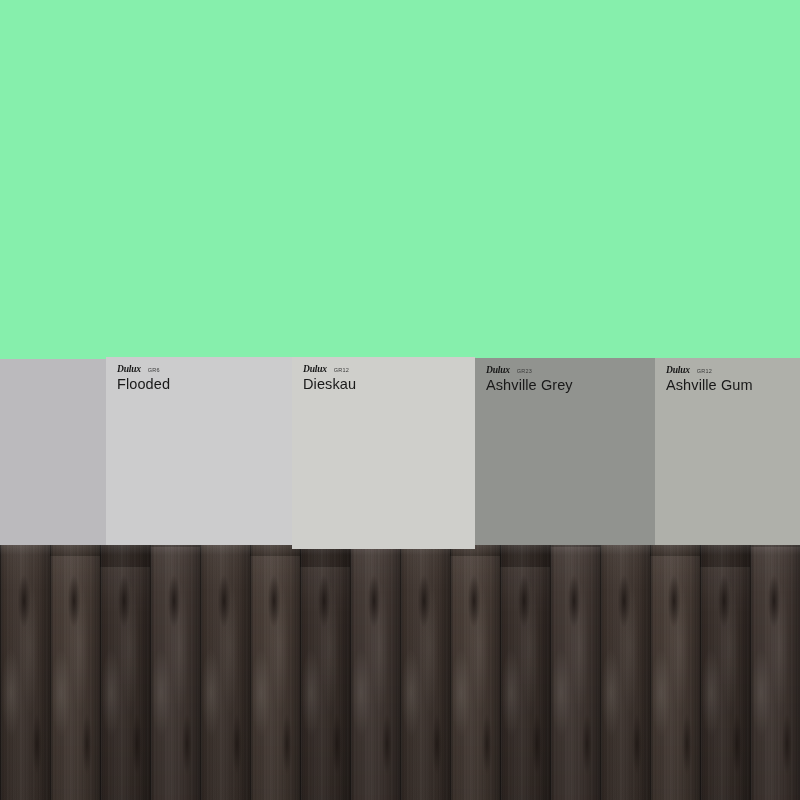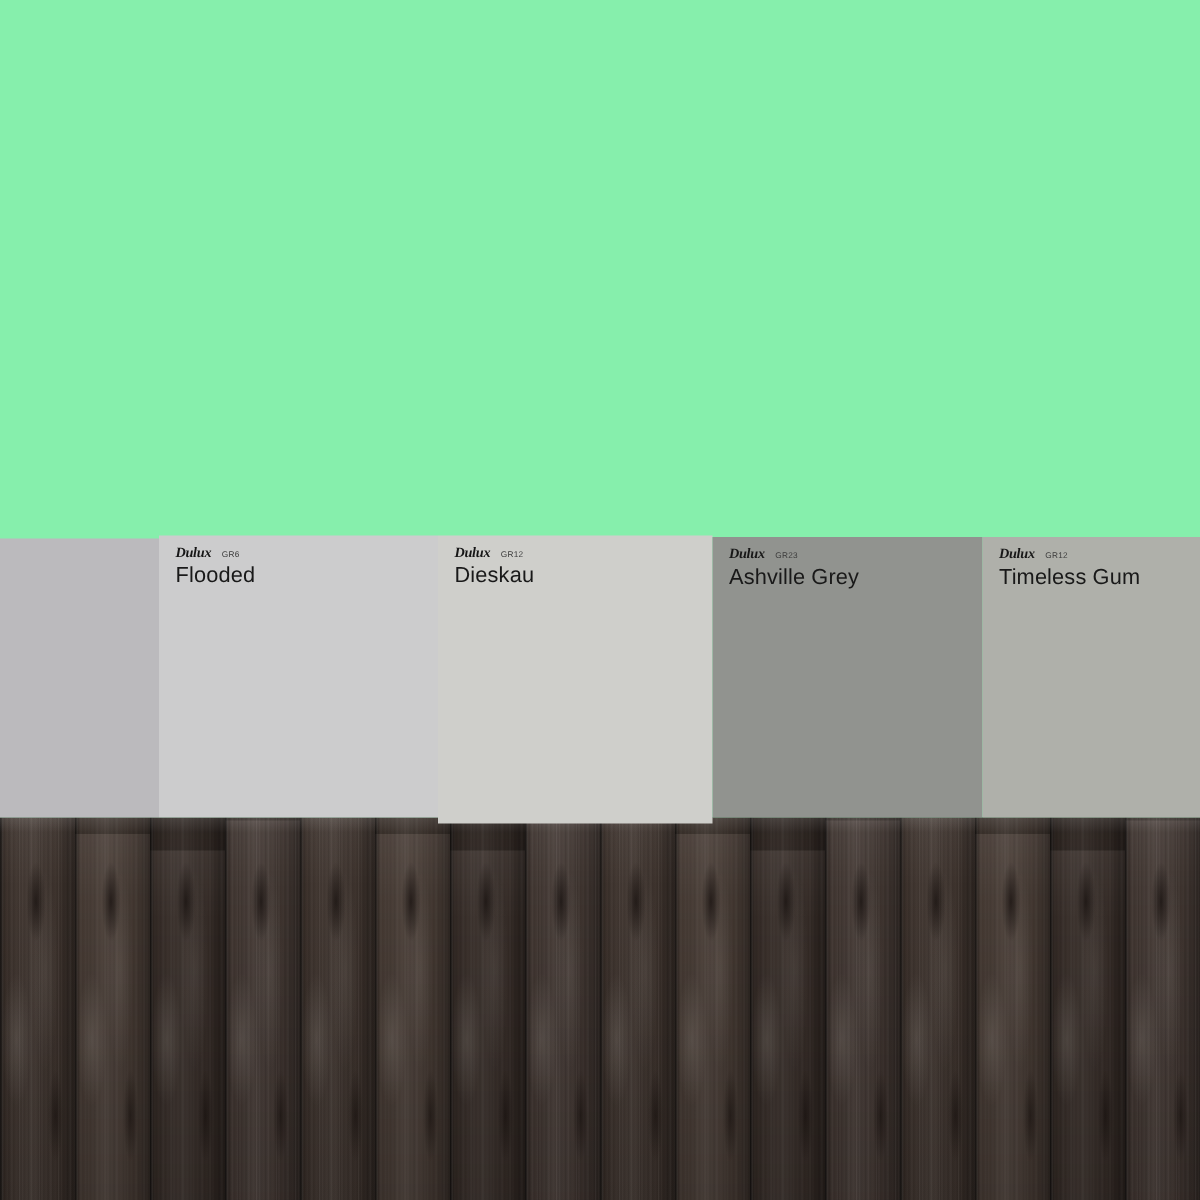--- a/index.html
+++ b/index.html
@@ -216,18 +216,18 @@
           </div>
           <div class="swatch-name">Ashville Grey</div>
         </div>
       </div>
       <div class="swatch" style="left: 655px; top: 358px; width: 145px; height: 187px; background: rgb(175, 176, 170);">
         <div class="swatch-label">
           <div class="brand-row">
             <span class="brand-mark">Dulux</span>
             <span class="brand-code">GR12</span>
           </div>
-          <div class="swatch-name">Timeless Gum</div>
+          <div class="swatch-name">Ashville Gum</div>
         </div>
       </div>
     </div>
 
 </div>
 
 </body></html>

